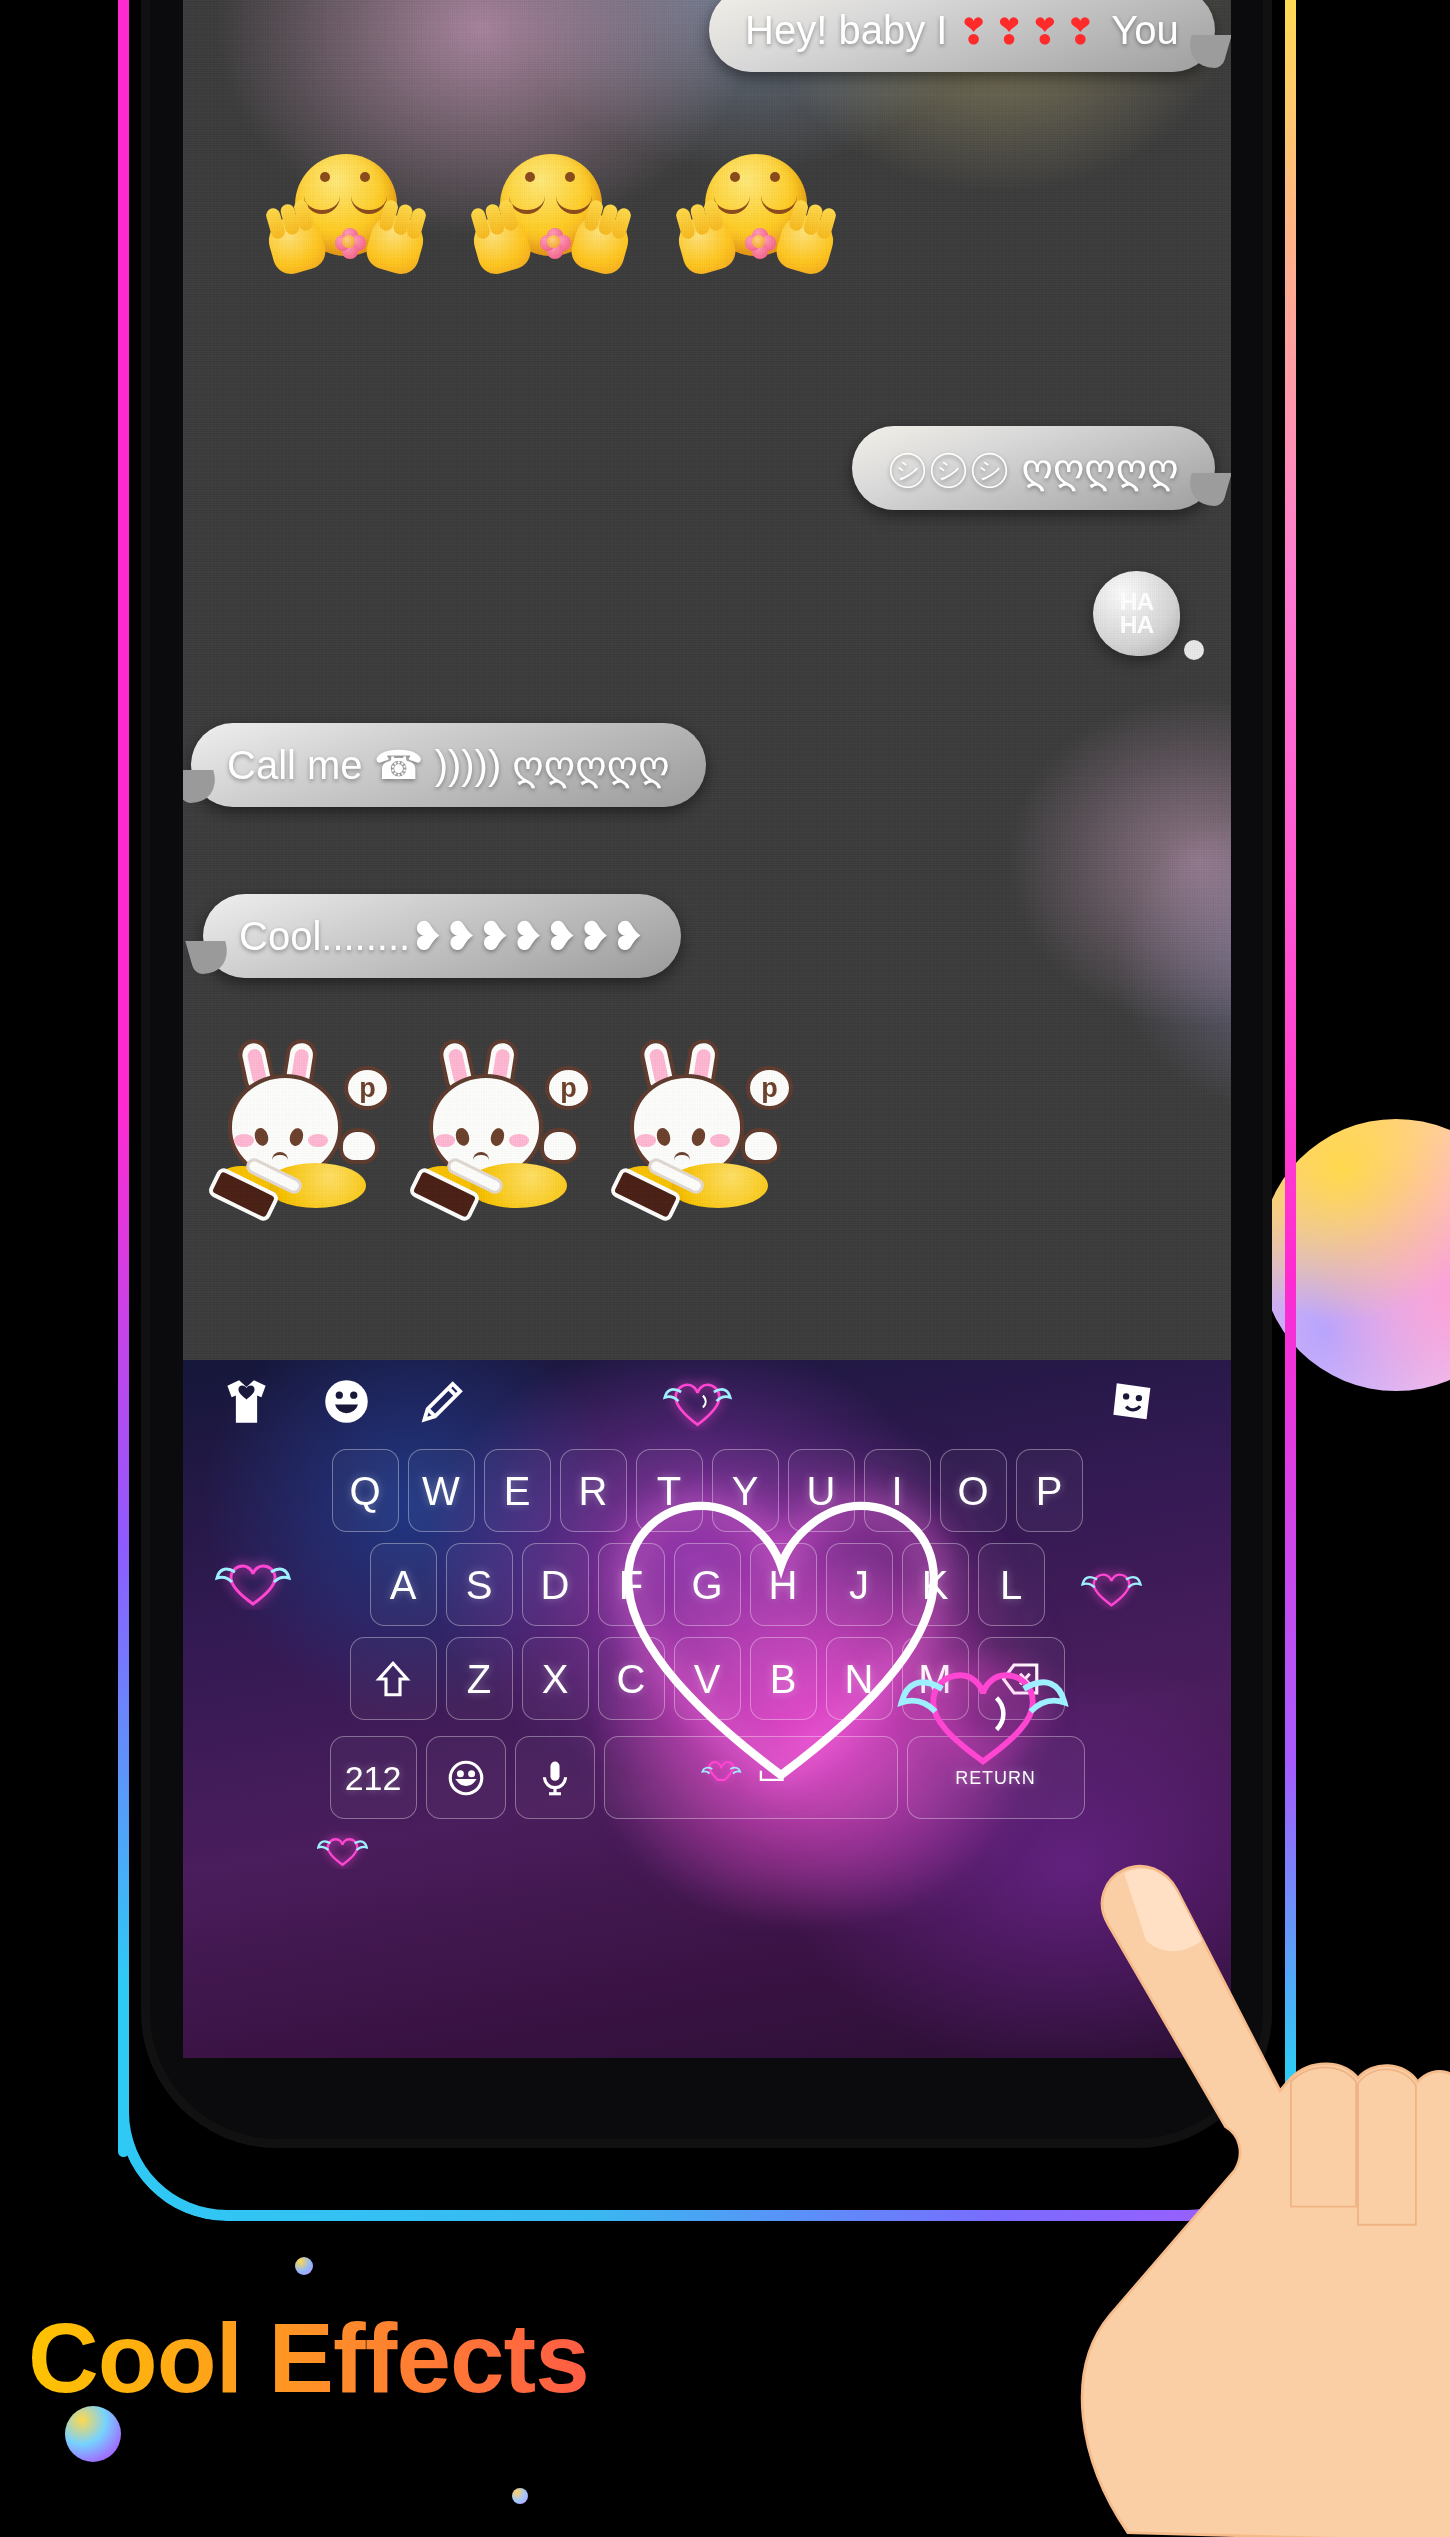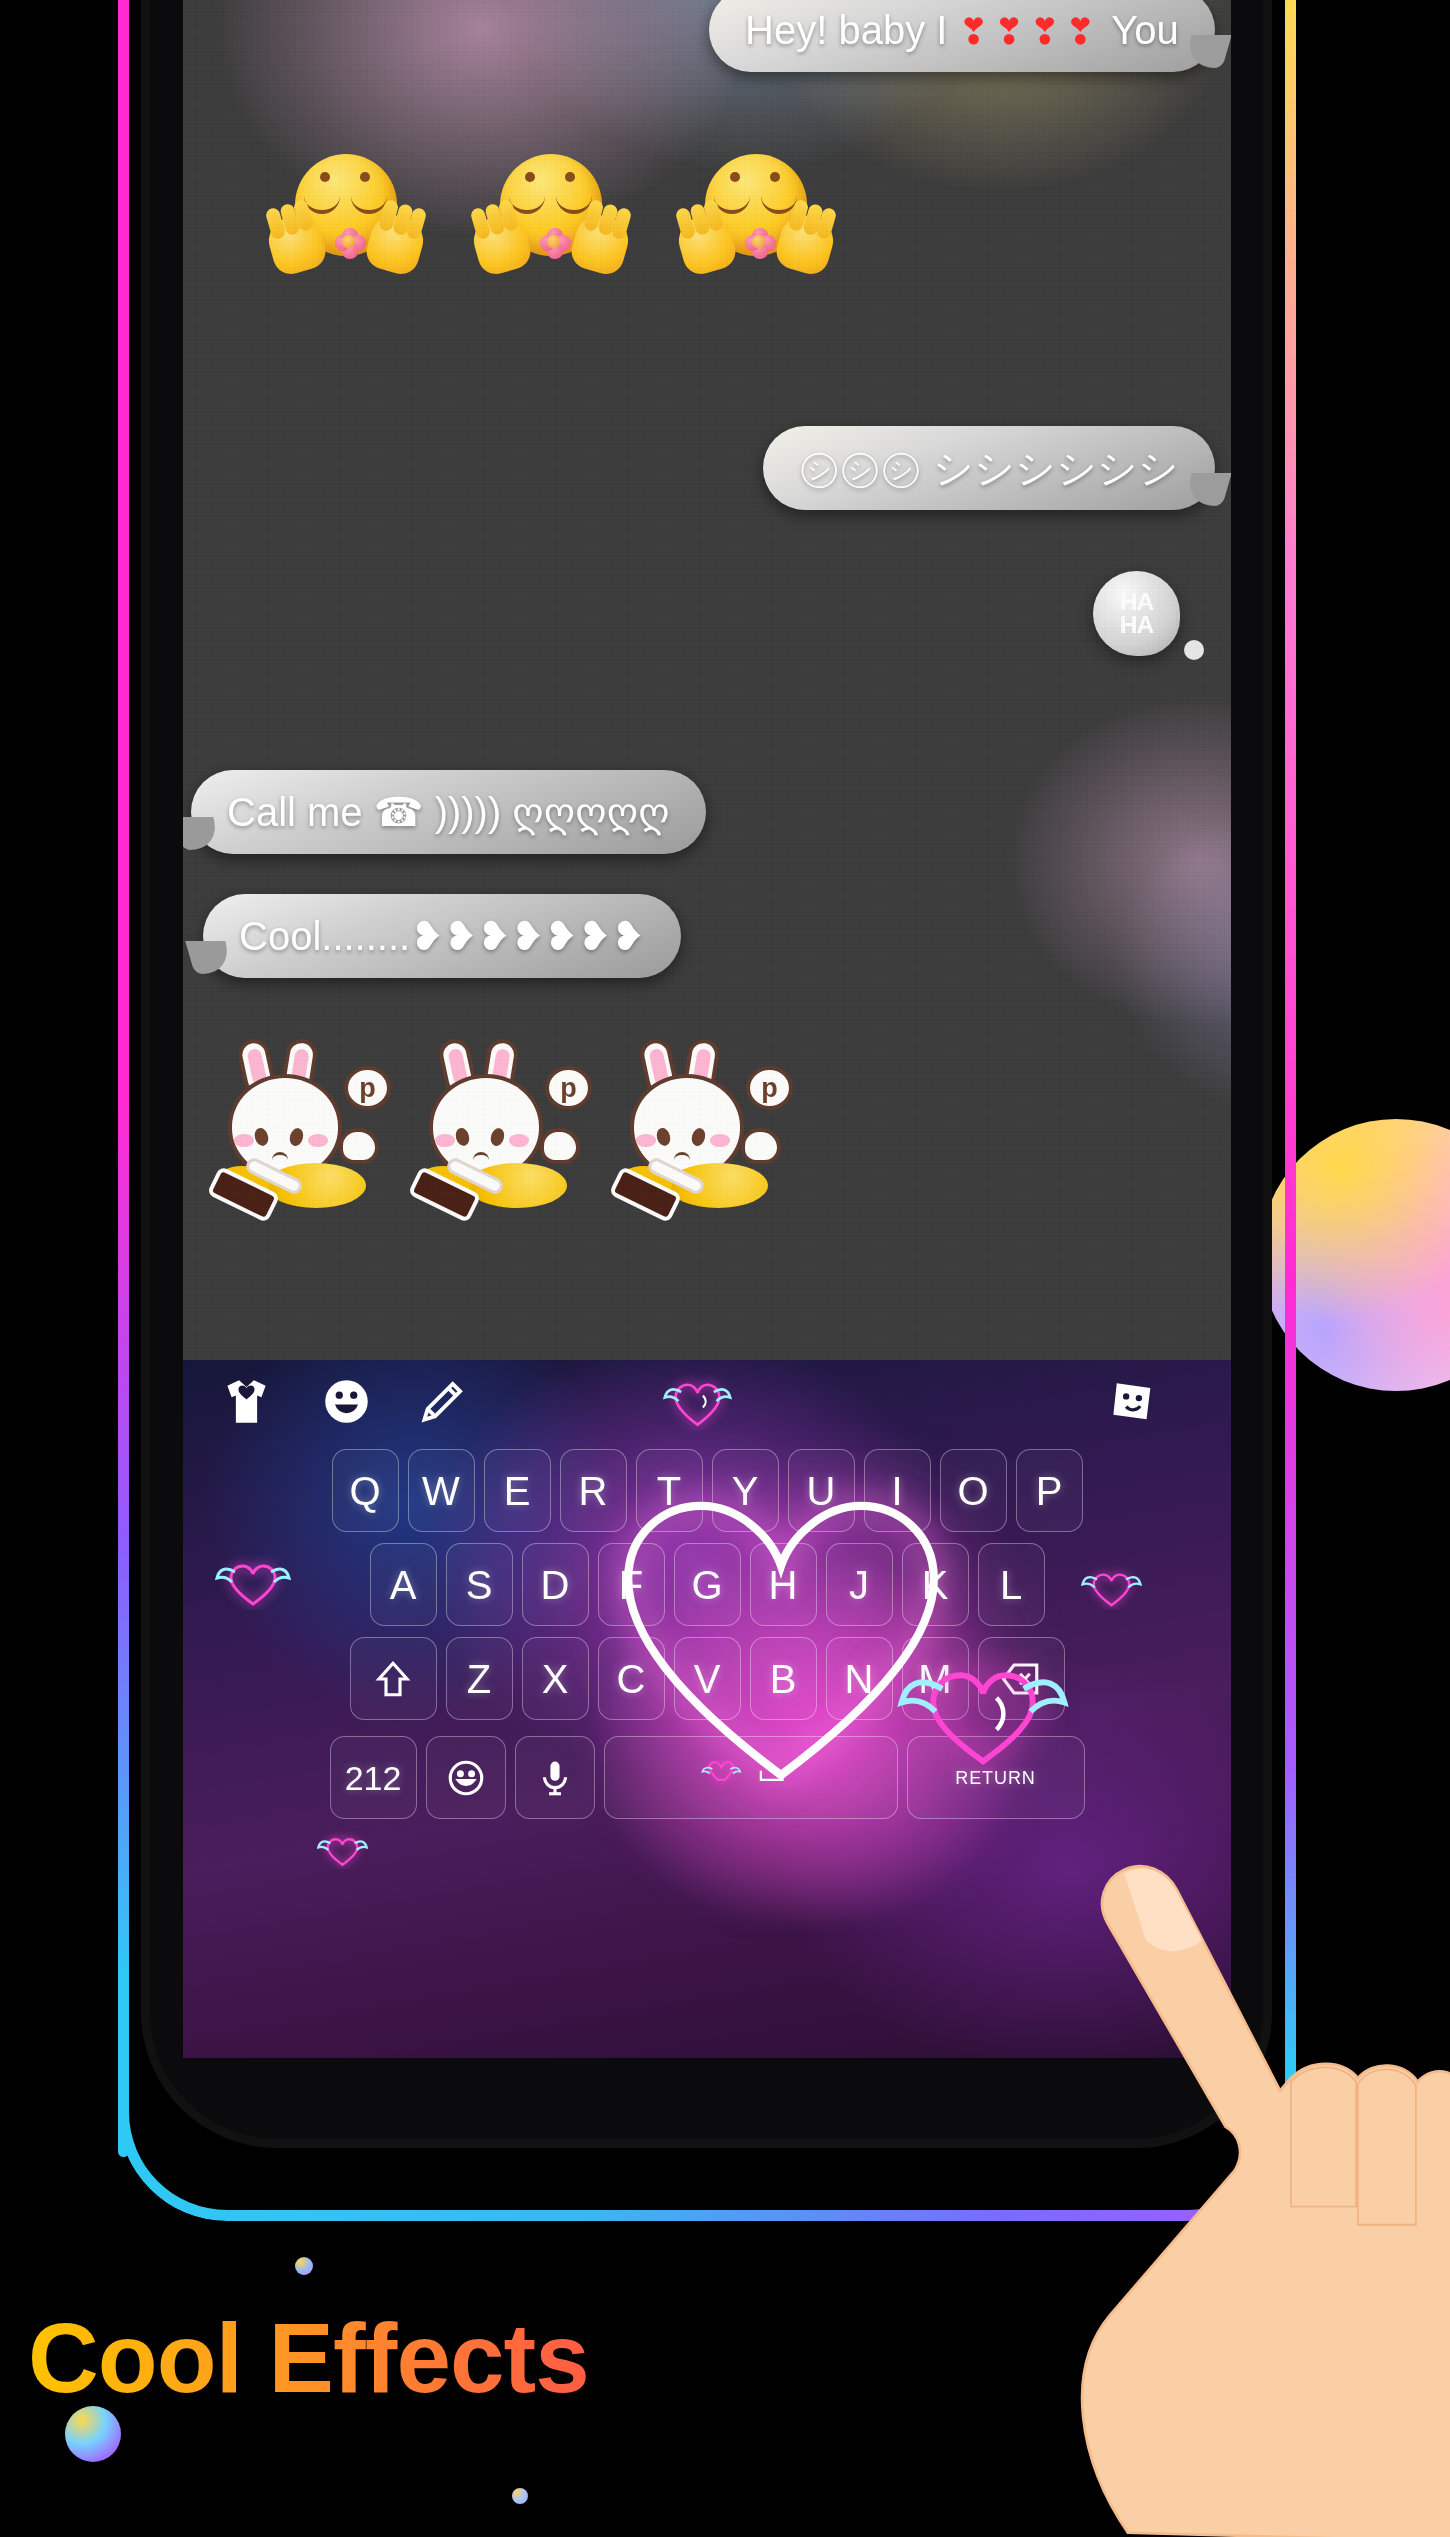--- a/index.html
+++ b/index.html
@@ -327,32 +327,32 @@
               </div>
             <div class="ef-hand r">
                 <i class="ef-fing" style="left:5.4px;"></i>
                 <i class="ef-fing" style="left:20px;"></i>
                 <i class="ef-fing" style="left:34px;"></i>
               </div>
           </div>
         </div>
 
         <div class="row right" style="top:480px;">
-          <div class="bubble out">㋛㋛㋛ シシシシシシ</div>
+          <div class="bubble out">㋛㋛㋛ ღღღღღ</div>
         </div>
 
         <div class="row right" style="top:625px; padding-right:51px;">
           <div class="haha">
             <span>HA</span>
             <span>HA</span>
             <span class="haha-dot"></span>
           </div>
         </div>
 
-        <div class="row left" style="top:824px;padding-left:8px;">
+        <div class="row left" style="top:777px;padding-left:8px;">
           <div class="bubble in">Call me ☎ ))))) ღღღღღ</div>
         </div>
 
         <div class="row left" style="top:948px;">
           <div class="bubble in">Cool........❥❥❥❥❥❥❥</div>
         </div>
 
         <div class="sticker-row" style="top:1115px; gap:36px; padding-left:36px;">
           <div class="bunny">
             <span class="bn-ear l">

